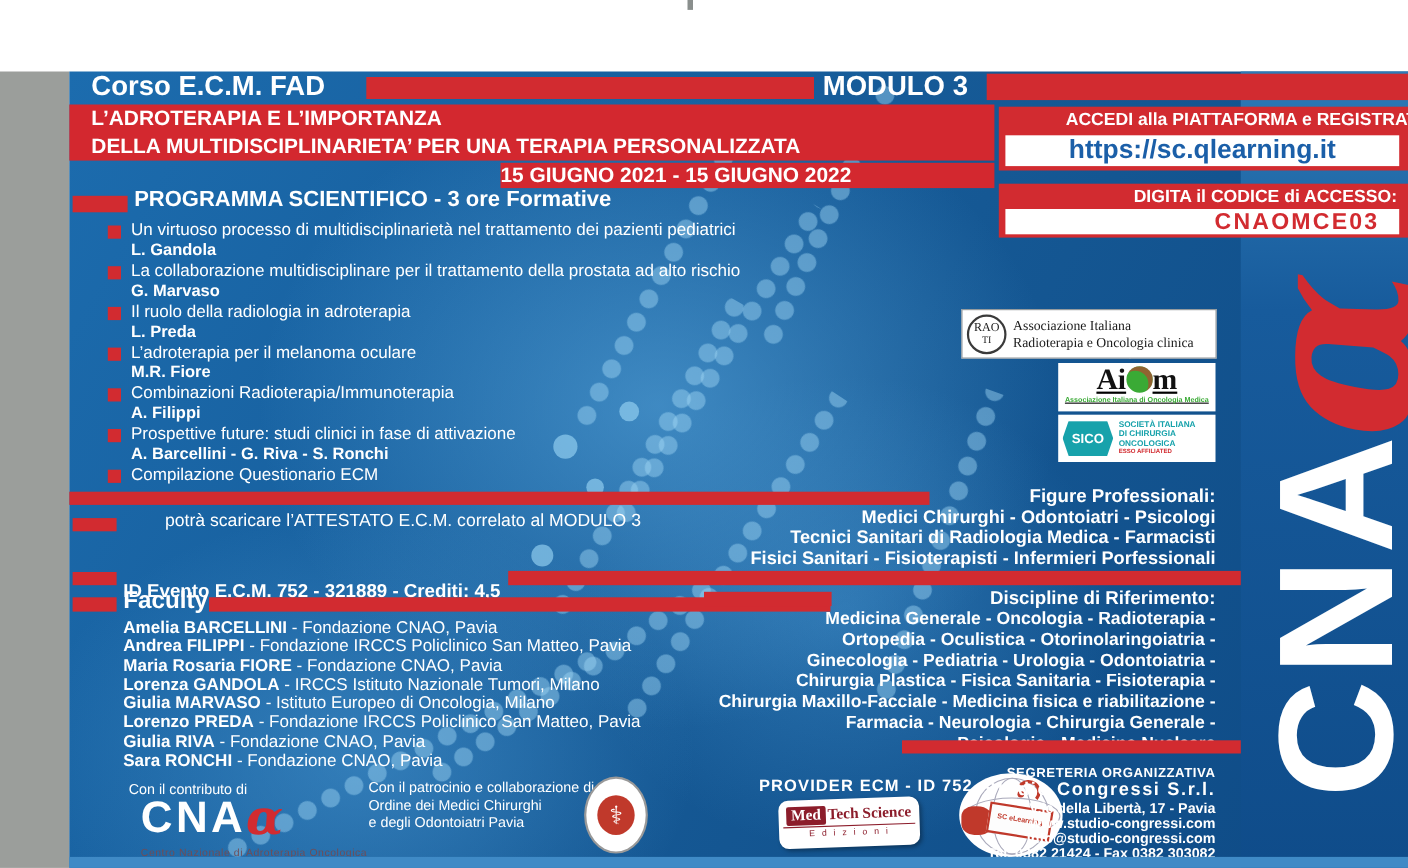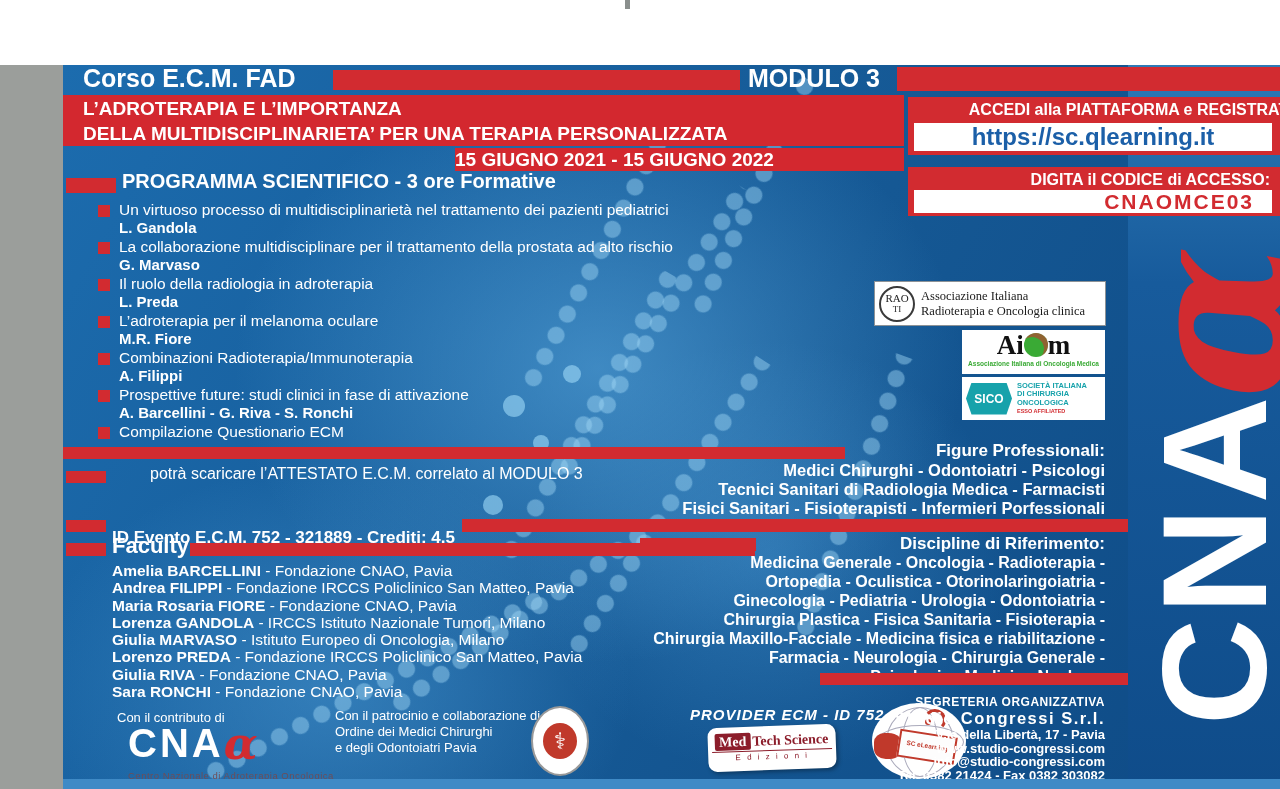--- a/index.html
+++ b/index.html
@@ -76,21 +76,21 @@
   
   .patro-label{left:905px;top:278px;width:200px;text-align:right;font-size:14px;color:#fff;margin-top:32px;}
   .airo-box{left:874px;top:281px;width:232px;height:45px;background:#fff;border:1px solid #8d9296;
     display:flex;align-items:center;box-sizing:border-box;padding:2px 4px;}
   .airo-seal{flex:0 0 36px;width:36px;height:36px;border:2px solid #3a3a3a;border-radius:50%;
     text-align:center;font-family:"Liberation Serif",serif;color:#222;box-sizing:border-box;}
   .airo-seal .s1{font-size:11px;line-height:13px;padding-top:4px;}
   .airo-seal .s2{font-size:9px;line-height:9px;}
   .airo-text{font-family:"Liberation Serif",serif;color:#1a1a1a;font-size:12.5px;line-height:15px;padding-left:6px;}
   .aiom-box{left:962px;top:330px;width:143px;height:44px;background:#fff;text-align:center;
-    box-sizing:border-box;padding-top:1px;}
+    box-sizing:border-box;padding-top:1px;text-decoration:underline;}
   .aiom-word{font-family:"Liberation Serif",serif;font-size:27px;line-height:29px;color:#111;font-weight:bold;}
   .aiom-o{display:inline-block;width:24px;height:24px;border-radius:50%;background:#3aaa35;vertical-align:-3px;
     box-shadow:inset -4px 4px 0 rgba(215,40,45,.55);}
   .aiom-sub{font-size:6.5px;color:#3aaa35;font-weight:bold;line-height:8px;}
   .sico-box{left:962px;top:377px;width:143px;height:43px;background:#fff;display:flex;align-items:center;
     box-sizing:border-box;padding:2px 4px;}
   .sico-hex{flex:0 0 46px;width:46px;height:32px;background:#17a2ab;color:#fff;font-weight:bold;font-size:12px;
     line-height:32px;text-align:center;clip-path:polygon(12% 0,88% 0,100% 50%,88% 100%,12% 100%,0 50%);}
   .sico-text{padding-left:5px;color:#17a2ab;font-weight:bold;font-size:7.5px;line-height:8.5px;}
   .sico-aff{color:#d22b30;font-size:5.5px;}
@@ -108,21 +108,21 @@
   .cnao-logo{left:128px;top:718px;color:#fff;}
   .cnao-letters{font-size:40px;font-weight:bold;letter-spacing:3px;line-height:42px;display:inline-block;}
   .cnao-o{font-family:"DejaVu Serif",serif;font-style:italic;font-weight:bold;font-size:44px;color:#d22b30;
     display:inline-block;vertical-align:-2px;}
   .cnao-sub{font-size:9.5px;color:#6e4d58;letter-spacing:.5px;margin-top:1px;}
   .ordine-text{left:335px;top:708px;width:230px;font-size:13px;color:#fff;line-height:16px;}
   .ordine-seal{left:531px;top:706px;width:58px;height:70px;background:#fff;border-radius:50%;
     border:2px double #999;box-sizing:border-box;}
   .ordine-inner{position:absolute;left:10px;top:15px;width:34px;height:36px;border-radius:50%;background:#c0392b;
     color:#fff;font-size:23px;line-height:36px;text-align:center;}
-  .provider-label{left:690px;top:706px;font-size:15px;font-weight:600;color:#fff;letter-spacing:1px;font-style:italic;}
+  .provider-label{left:690px;top:706px;font-size:15px;font-weight:600;color:#fff;letter-spacing:1px;}
   .medtech-box{left:708px;top:726px;width:128px;height:44px;background:#fff;border-radius:9px;
     transform:rotate(-2deg);box-shadow:2px 2px 4px rgba(0,0,0,.35);text-align:center;box-sizing:border-box;padding-top:5px;}
   .mt-row{font-family:"Liberation Serif",serif;font-size:14px;font-weight:bold;color:#8c1d2b;line-height:17px;
     border-bottom:1px solid #8c1d2b;display:inline-block;padding:0 3px 1px 3px;}
   .mt-med{background:#8c1d2b;color:#fff;padding:1px 4px;border-radius:2px;margin-right:2px;}
   .mt-ed{font-size:8px;letter-spacing:2px;color:#8c1d2b;line-height:12px;}
   .globe{left:872px;top:703px;width:94px;height:76px;background:#fff;border-radius:50%;overflow:hidden;}
   .globe .mer1{position:absolute;left:14px;top:4px;width:66px;height:68px;border:1px solid #aab;border-radius:50%;}
   .globe .mer2{position:absolute;left:30px;top:4px;width:34px;height:68px;border:1px solid #aab;border-radius:50%;}
   .globe .par{position:absolute;left:4px;top:22px;width:86px;height:32px;border:1px solid #aab;border-radius:50%;}

